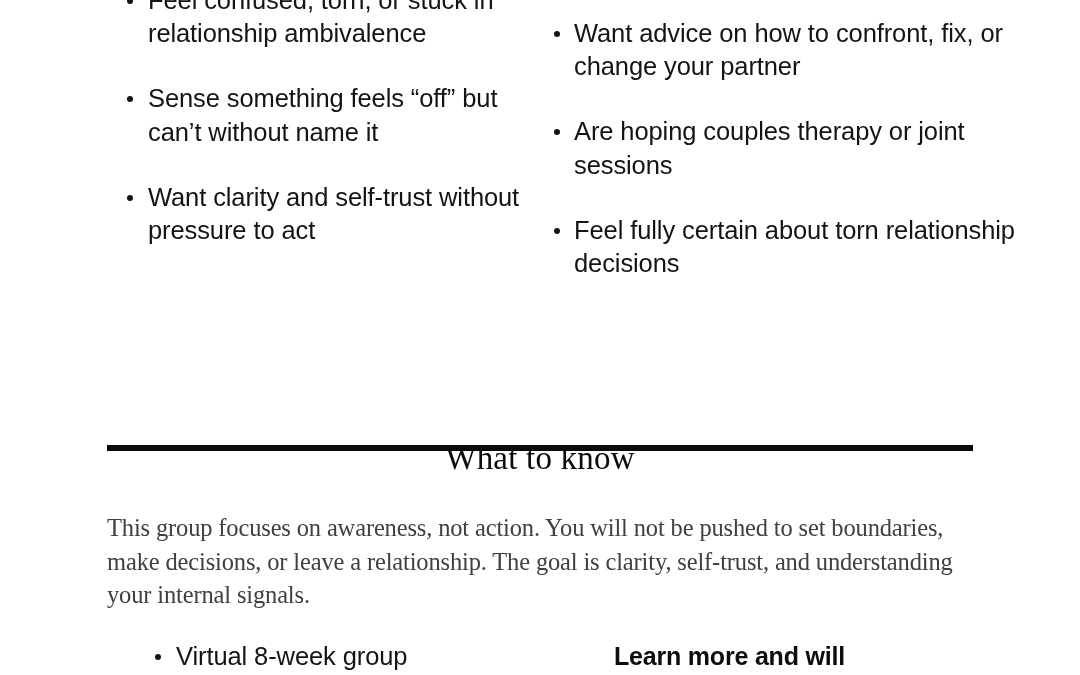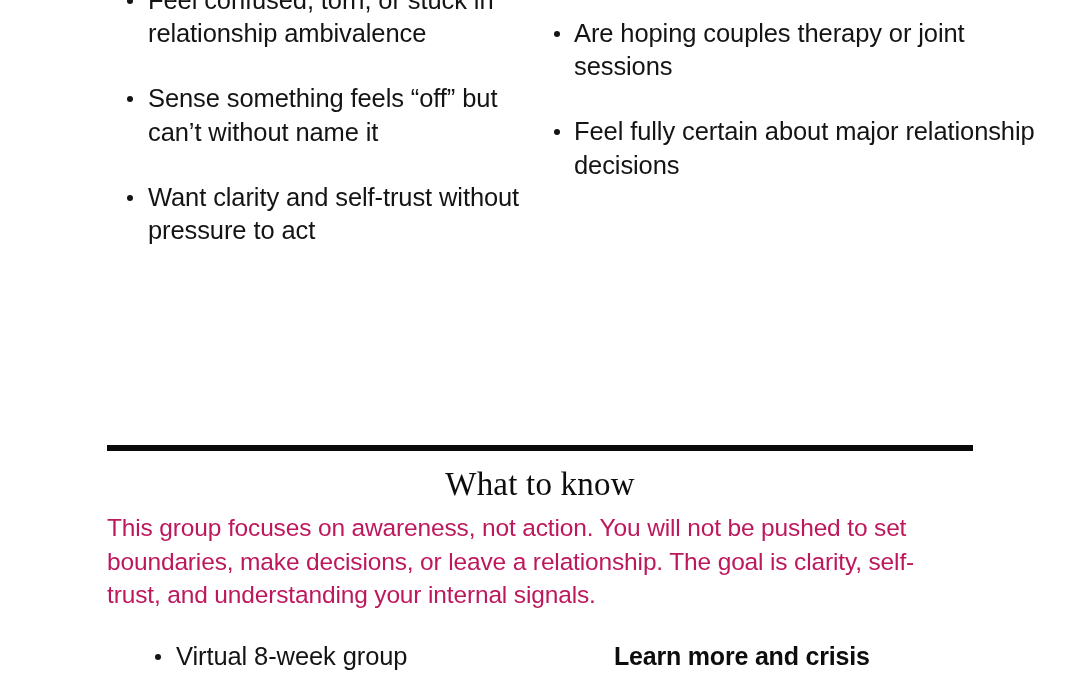--- a/index.html
+++ b/index.html
@@ -87,39 +87,40 @@
     top: 445px;
     width: 866px;
     height: 6px;
     background: #0a0a0a;
   }
 
   
   .section-heading {
     position: absolute;
     left: 0;
-    top: 464px;
+    top: 438px;
     width: 1080px;
     text-align: center;
     font-family: "Liberation Serif", serif;
     font-size: 33px;
     line-height: 40px;
     letter-spacing: 0.2px;
     color: #0d0d0d;
   }
 
   .section-body {
     position: absolute;
     left: 107px;
     top: 511px;
     width: 860px;
     font-size: 24.5px;
     line-height: 33.5px;
     letter-spacing: -0.15px;
-    color: #be185d;
+    color: #404040;
+    font-family: Liberation Serif, serif;
   }
 
   
   .footer-row {
     position: absolute;
     left: 0;
     top: 640px;
     width: 1080px;
     display: flex;
     align-items: flex-start;
@@ -166,24 +167,27 @@
         </li>
         <li>
           <span>Want clarity and self-trust without pressure to act</span>
         </li>
       </ul>
     </div>
 
     <div class="col col-right">
       <ul class="bullets">
         <li>
+          <span>Want advice on how to confront, fix, or change your partner</span>
+        </li>
+        <li>
           <span>Are hoping couples therapy or joint sessions</span>
         </li>
         <li>
-          <span>Feel fully certain about major relationship decisions</span>
+          <span>Feel fully certain about torn relationship decisions</span>
         </li>
       </ul>
     </div>
 
   </div>
 
   <div class="rule"></div>
 
   <div class="section-heading">What to know</div>
 
@@ -191,17 +195,17 @@
 
   <div class="footer-row">
     <div class="footer-left">
       <ul class="bullets">
         <li>
           <span>Virtual 8-week group</span>
         </li>
       </ul>
     </div>
     <div class="footer-right">
-      <a class="cta" href="#">Learn more and crisis</a>
+      <a class="cta" href="#">Learn more and will</a>
     </div>
   </div>
 
 </div>
 
 </body></html>

